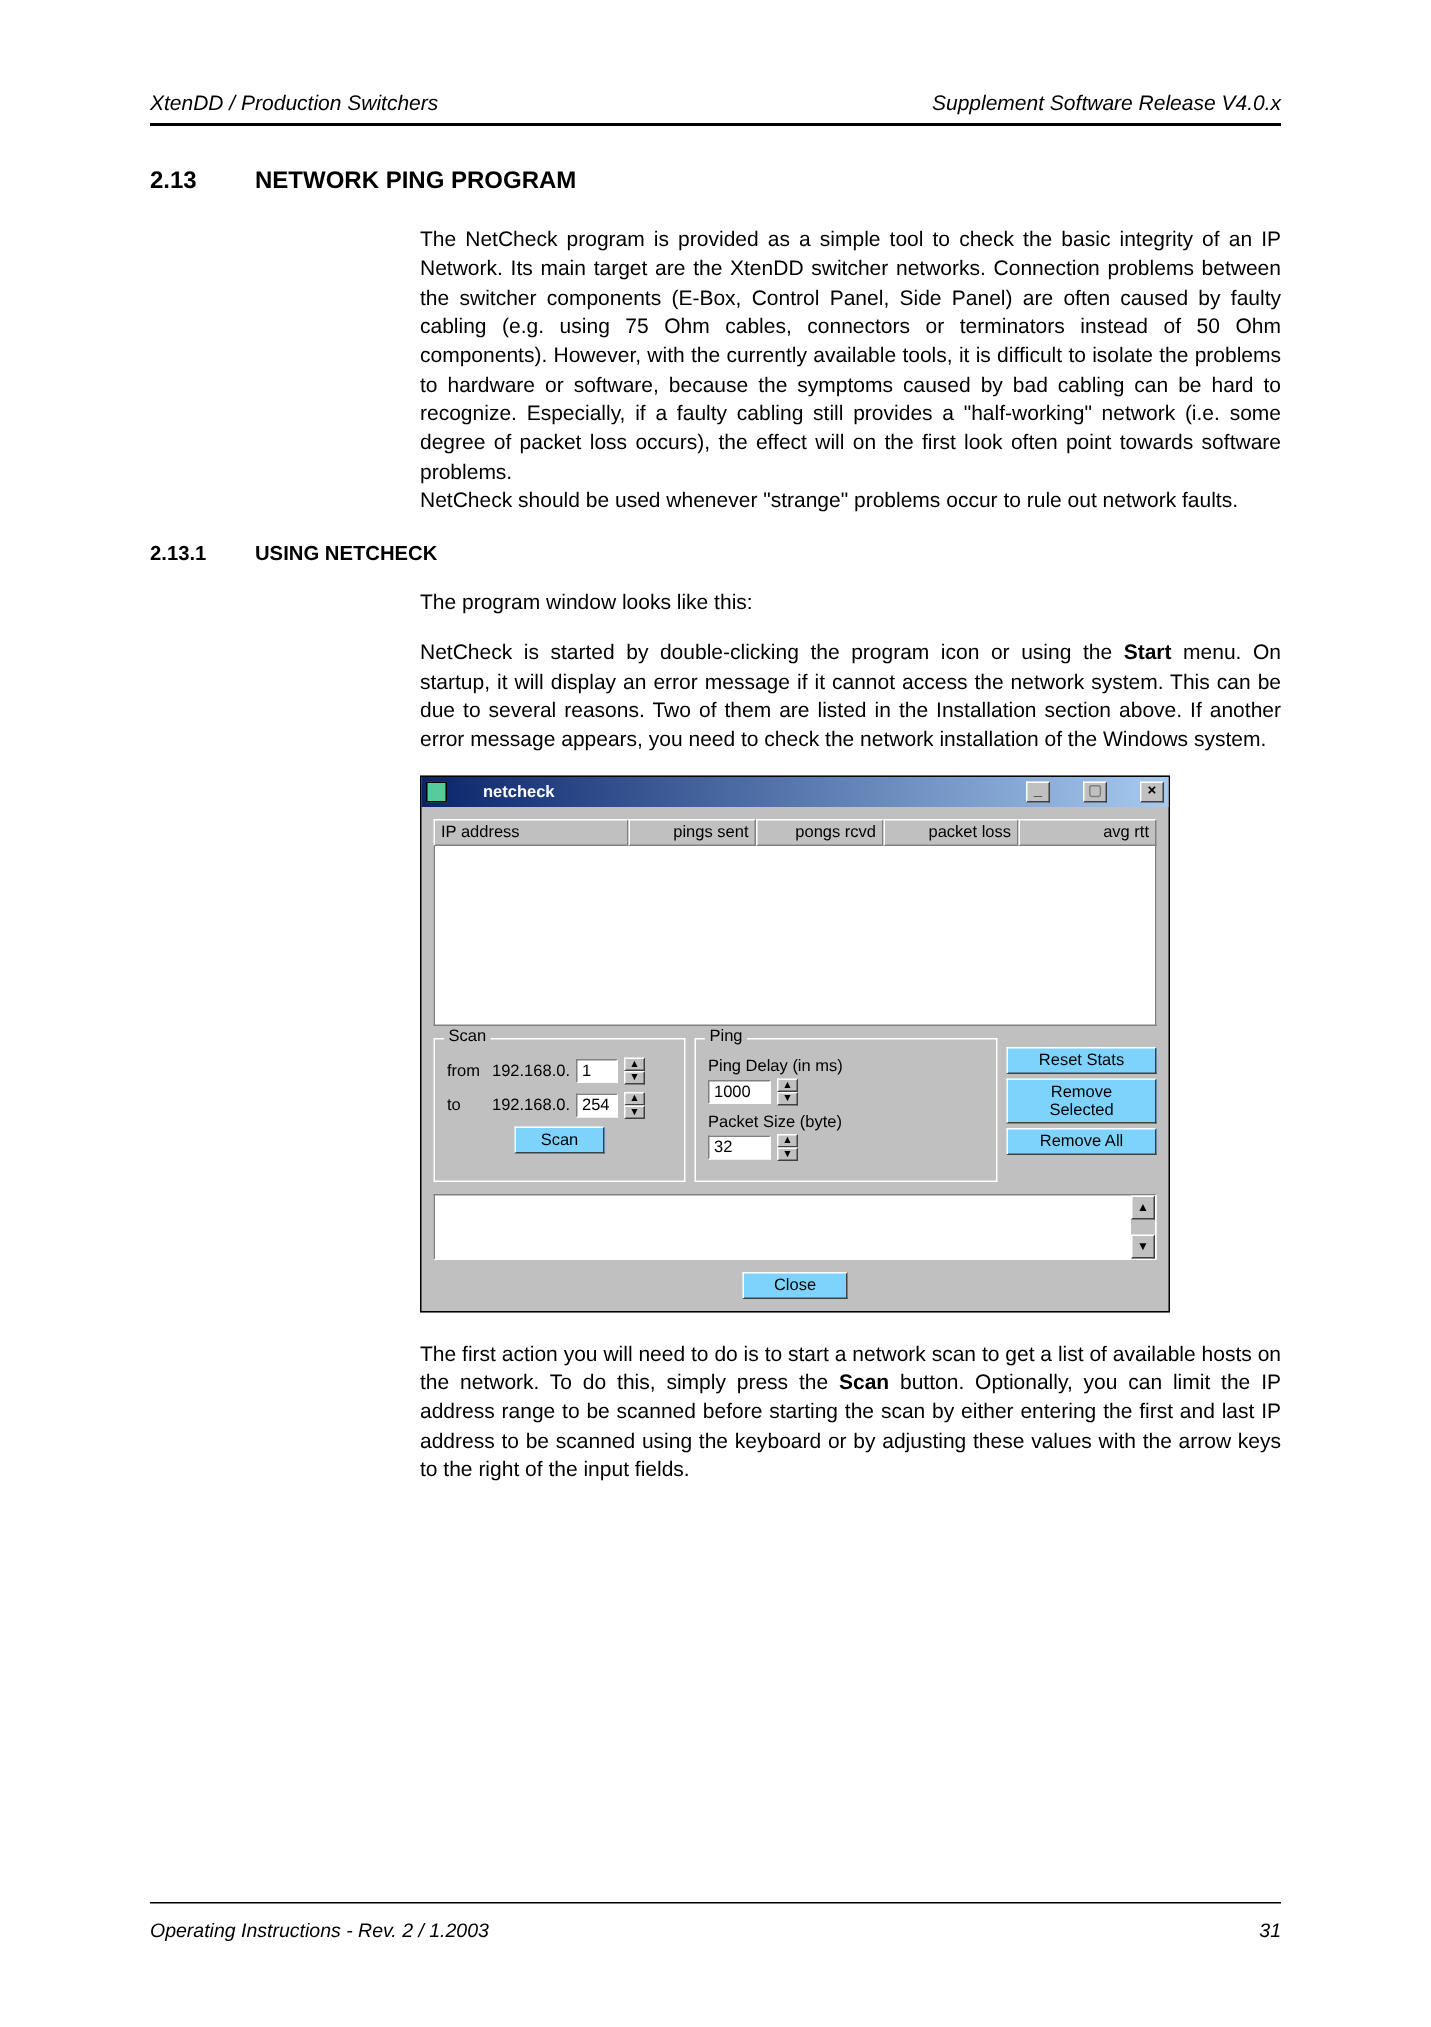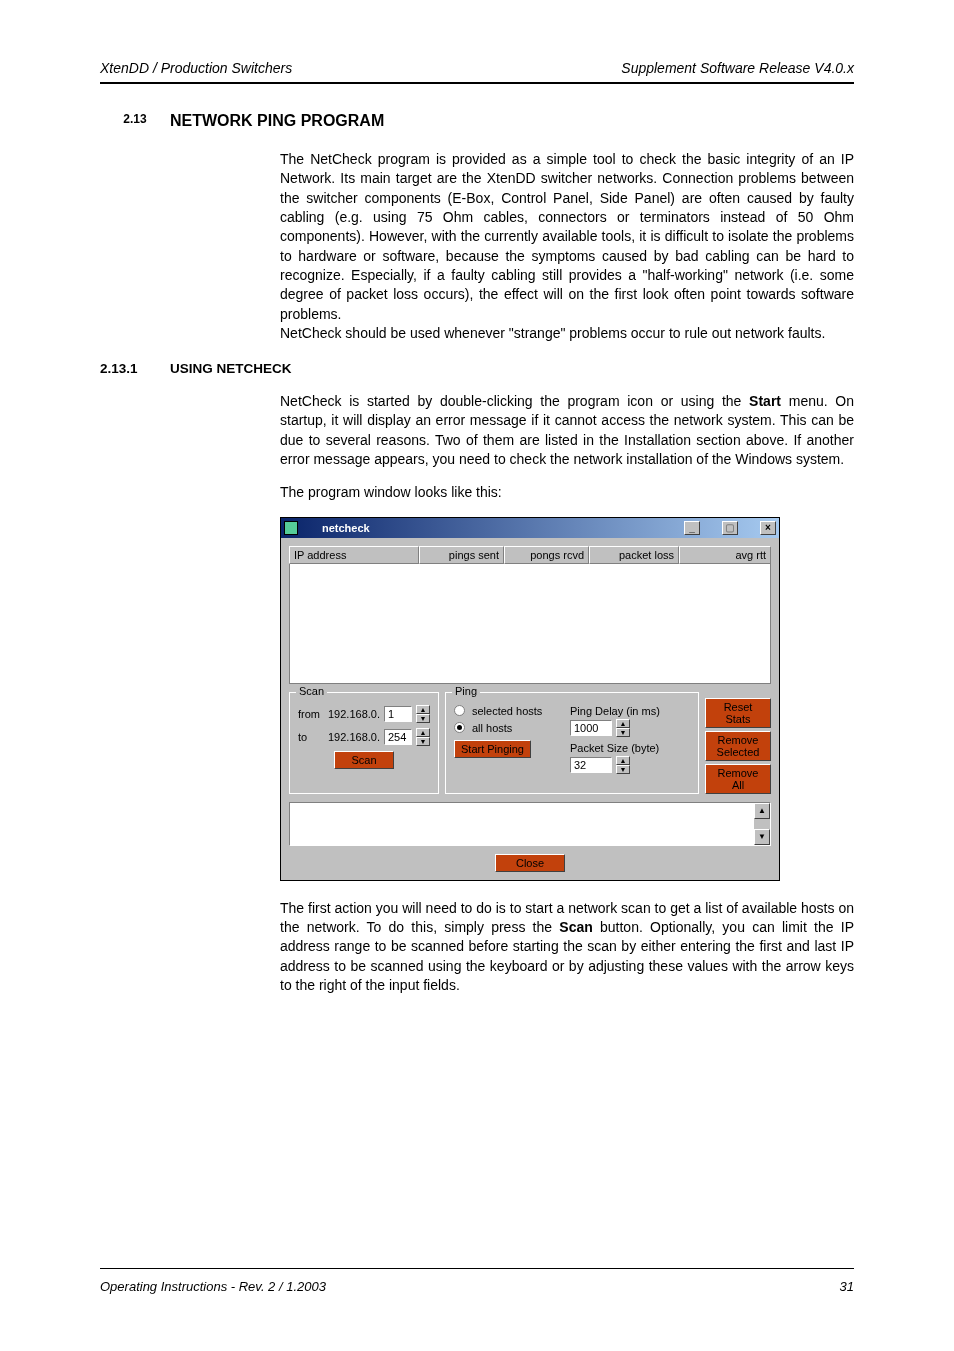--- a/index.html
+++ b/index.html
@@ -1,21 +1,21 @@
 <!DOCTYPE html>
 <html><head>
 <meta charset="utf-8">
 <style>
   * { box-sizing: border-box; margin: 0; padding: 0; }
   html, body { width: 954px; height: 1351px; background: #fff; font-family: Arial, Helvetica, sans-serif; color: #000; }
   .page { padding: 60px 100px 40px 100px; position: relative; height: 1344px; }
   .hdr { display: flex; justify-content: space-between; font-style: italic; font-size: 14px; margin-bottom: 6px; }
   .hdr-rule { border: none; border-top: 2px solid #000; margin-bottom: 28px; }
   .sec-row { display: flex; margin-bottom: 20px; }
-  .sec-num { width: 70px; font-weight: bold; font-size: 12px; text-align: center; }
+  .sec-num { width: 70px; font-weight: bold; font-size: 16px; }
   .sec-title { font-weight: bold; font-size: 16px; text-align: center; }
   .body-text { margin-left: 180px; margin-right: 0; font-size: 14px; line-height: 1.38; text-align: justify; }
   .para { margin-bottom: 14px; }
   .subsec-row { display: flex; margin-top: 18px; margin-bottom: 16px; }
   .subsec-num { width: 70px; font-weight: bold; font-size: 13.5px; }
   .subsec-title { font-weight: bold; font-size: 13.5px; }
   b { font-weight: bold; }
 
   
   .win-wrap { margin-left: 180px; margin-top: 8px; margin-bottom: 18px; }
@@ -28,21 +28,21 @@
   .listhdr { display: flex; background: #c0c0c0; }
   .listhdr .col { border: 1px solid #fff; border-right-color:#808080; border-bottom-color:#808080; padding: 2px 4px; text-align: right; font-size: 11px; }
   .listhdr .col.first { text-align: left; }
   .listbody { background: #fff; border: 1px solid #808080; border-top: none; height: 120px; }
   .group { border: 1px solid #808080; border-left-color:#fff; border-top-color:#fff; position: relative; padding: 12px 8px 8px 8px; margin-top: 8px; }
   fieldset.group { border: 1px groove #fff; }
   .group > .legend { position: absolute; top: -8px; left: 6px; background: #c0c0c0; padding: 0 3px; font-size: 11px; }
   .row2 { display: flex; gap: 6px; }
   .scanbox { width: 168px; }
   .pingbox { flex: 1; }
-  .btn { background: #c2410c; border: 1px solid #fff; border-right-color:#404040; border-bottom-color:#404040; padding: 2px 6px; font-size: 11px; cursor: default; display:inline-block; text-align:center;}
+  .btn { background: #7dd3fc; border: 1px solid #fff; border-right-color:#404040; border-bottom-color:#404040; padding: 2px 6px; font-size: 11px; cursor: default; display:inline-block; text-align:center;}
   .sunken { background:#fff; border: 1px solid #808080; border-right-color:#fff; border-bottom-color:#fff; padding: 1px 3px; font-size:11px; }
   .spin { display:flex; flex-direction:column; }
   .spin .sbtn { width:14px; height:9px; background:#c0c0c0; border:1px solid #fff; border-right-color:#404040; border-bottom-color:#404040; font-size:7px; line-height:1; text-align:center;}
   .radio { width:11px; height:11px; border-radius:50%; background:#fff; border:1px solid #808080; display:inline-flex; align-items:center; justify-content:center; margin-right:3px; vertical-align:middle;}
   .radio.sel::after{ content:""; width:5px; height:5px; border-radius:50%; background:#000;}
   .lbl { font-size:11px; vertical-align:middle;}
   .scanline { display:flex; align-items:center; margin-bottom:5px; gap:4px;}
   .rightbtns { width:100px; display:flex; flex-direction:column; gap:3px; }
   .pinginner { display:flex; gap:6px; }
   .pingleft { width:110px; }
@@ -76,24 +76,24 @@
     <p class="para" style="margin-bottom:0">The NetCheck program is provided as a simple tool to check the basic integrity of an IP Network. Its main target are the XtenDD switcher networks. Connection problems between the switcher components (E-Box, Control Panel, Side Panel) are often caused by faulty cabling (e.g. using 75 Ohm cables, connectors or terminators instead of 50 Ohm components). However, with the currently available tools, it is difficult to isolate the problems to hardware or software, because the symptoms caused by bad cabling can be hard to recognize. Especially, if a faulty cabling still provides a "half-working" network (i.e. some degree of packet loss occurs), the effect will on the first look often point towards software problems.</p>
     <p class="para">NetCheck should be used whenever "strange" problems occur to rule out network faults.</p>
   </div>
 
   <div class="subsec-row">
     <div class="subsec-num">2.13.1</div>
     <div class="subsec-title">USING NETCHECK</div>
   </div>
 
   <div class="body-text">
+    <p class="para">The program window looks like this:</p>
     <p class="para">
       <span>NetCheck is started by double-clicking the program icon or using the </span><b>Start</b><span> menu. On startup, it will display an error message if it cannot access the network system. This can be due to several reasons. Two of them are listed in the Installation section above. If another error message appears, you need to check the network installation of the Windows system.</span>
     </p>
-    <p class="para">The program window looks like this:</p>
   </div>
 
   <div class="win-wrap">
     <div class="window">
       <div class="titlebar">
         <div class="ticon"></div>
         <div class="ttext">netcheck</div>
         <div class="tbtn">_</div>
         <div class="tbtn" style="color:#808080">▢</div>
         <div class="tbtn">×</div>
@@ -130,31 +130,20 @@
                 </div>
             </div>
             <div style="text-align:center; margin-top:4px;">
               <span class="btn" style="width:60px">Scan</span>
             </div>
           </fieldset>
 
           <fieldset class="group pingbox">
             <div class="legend">Ping</div>
             <div class="pinginner">
-              <div class="pingleft">
-                <div class="scanline">
-                    <span class="radio"></span>
-                    <span class="lbl">selected hosts</span>
-                  </div>
-                <div class="scanline">
-                    <span class="radio sel"></span>
-                    <span class="lbl">all hosts</span>
-                  </div>
-                <div style="margin-top:6px;"><span class="btn">Start Pinging</span></div>
-              </div>
               <div class="pingmid">
                 <div class="lbl">Ping Delay (in ms)</div>
                 <div class="scanline" style="margin-top:2px;">
                   <span class="sunken" style="width:42px">1000</span>
                   <div class="spin">
                       <div class="sbtn">▲</div>
                       <div class="sbtn">▼</div>
                     </div>
                 </div>
                 <div class="lbl">Packet Size (byte)</div>

